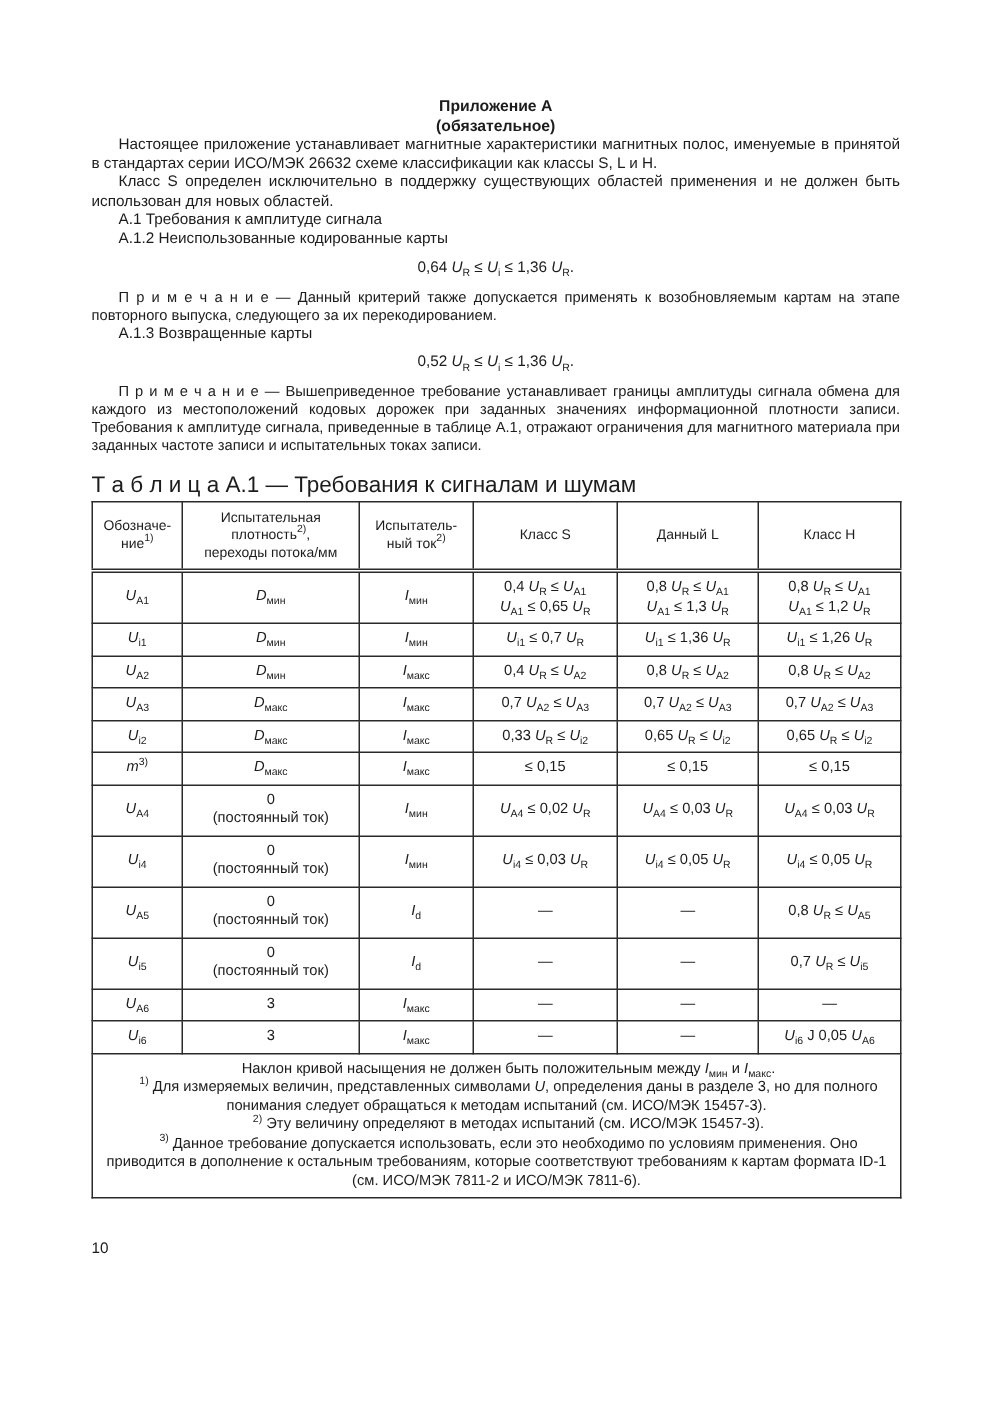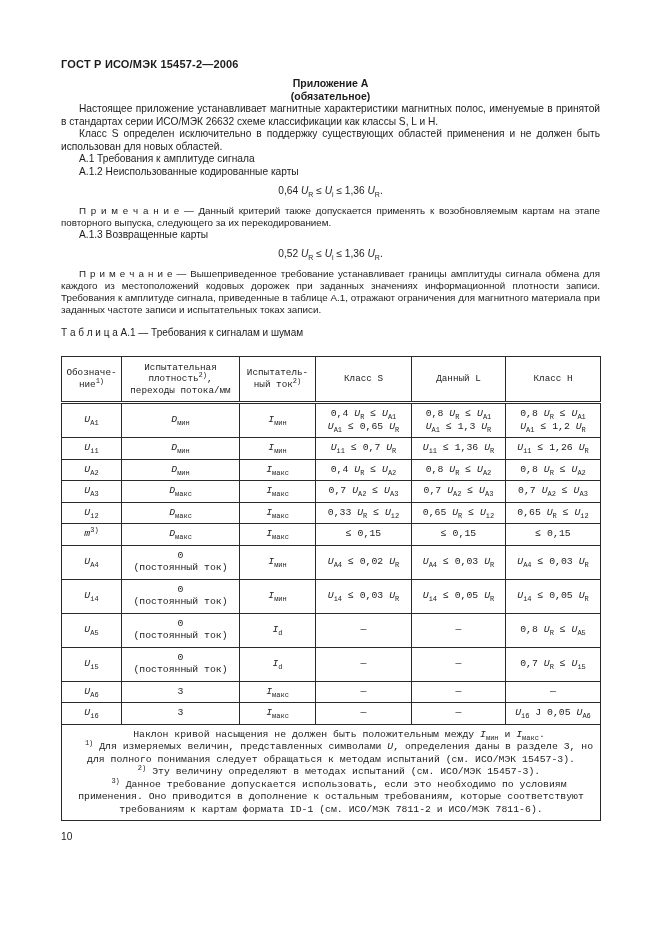--- a/index.html
+++ b/index.html
@@ -8,42 +8,41 @@
     font-family:"Liberation Sans", sans-serif; color:#1c1c1c; overflow:hidden;
   }
   .content { position:absolute; left:61px; top:58px; width:539px; }
   .doc-number { font-weight:bold; font-size:11px; letter-spacing:0.2px; }
   .appendix { text-align:center; font-weight:bold; font-size:10.5px; line-height:13px; margin-top:7px; }
   .section-title { text-align:center; font-weight:bold; font-size:11px; margin:27px 0 14px 0; }
   p.body { margin:0; font-size:10.2px; line-height:12.5px; text-align:justify; text-indent:18px; }
   p.heading { margin:0; font-size:10.2px; line-height:12.5px; font-weight:normal; text-indent:18px; text-align:left; }
   .formula { text-align:center; font-size:10.2px; line-height:12.5px; margin:7px 0; }
   p.note { margin:0; font-size:9.8px; line-height:12px; text-align:justify; text-indent:18px; }
-  .table-caption { margin:11px 0 18px 0; font-size:10px; text-align:left; }
-  table.t { width:539px; border-collapse:collapse; table-layout:fixed;font-family:Liberation Mono, monospace; }
+  .table-caption { margin:11px 0 2px 0; font-size:15px; text-align:left; }
+  table.t { width:539px; border-collapse:collapse; table-layout:fixed; }
   table.t th, table.t td { border:1px solid #2a2a2a; vertical-align:middle; }
   table.t th {
     font-weight:normal; font-size:9.3px; line-height:11.5px;
     padding:5px 3px; text-align:center; border-bottom:3px double #2a2a2a;
   }
   table.t td { font-size:9.8px; line-height:12.5px; padding:4px 3px; text-align:center; }
   td.fn { text-align:justify; padding:3px 8px 5px 8px; font-size:9.6px; line-height:11.8px; }
   td.fn p { margin:0; text-indent:16px; }
   sub { font-size:7px; line-height:0; }
   sup { font-size:7px; line-height:0; }
   i { font-style:italic; }
-  .page-number { margin-top:10px; font-size:10.2px; text-align:left; }
+  .page-number { margin-top:28px; font-size:10.2px; text-align:left; }
 </style>
 </head>
 <body>
 
 <div class="page">
   <div class="content">
 
-    <div class="doc-number">ГОСТ Р ИСО/МЭК 15457-2—2006</div>
 
     <div class="appendix">
       <div>Приложение А</div>
       <div>(обязательное)</div>
     </div>
 
 
     <p class="body">Настоящее приложение устанавливает магнитные характеристики магнитных полос, именуемые в принятой в стандартах серии ИСО/МЭК 26632 схеме классификации как классы S, L и Н.</p>
     <p class="body">Класс S определен исключительно в поддержку существующих областей применения и не должен быть использован для новых областей.</p>
     <p class="heading">А.1 Требования к амплитуде сигнала</p>

